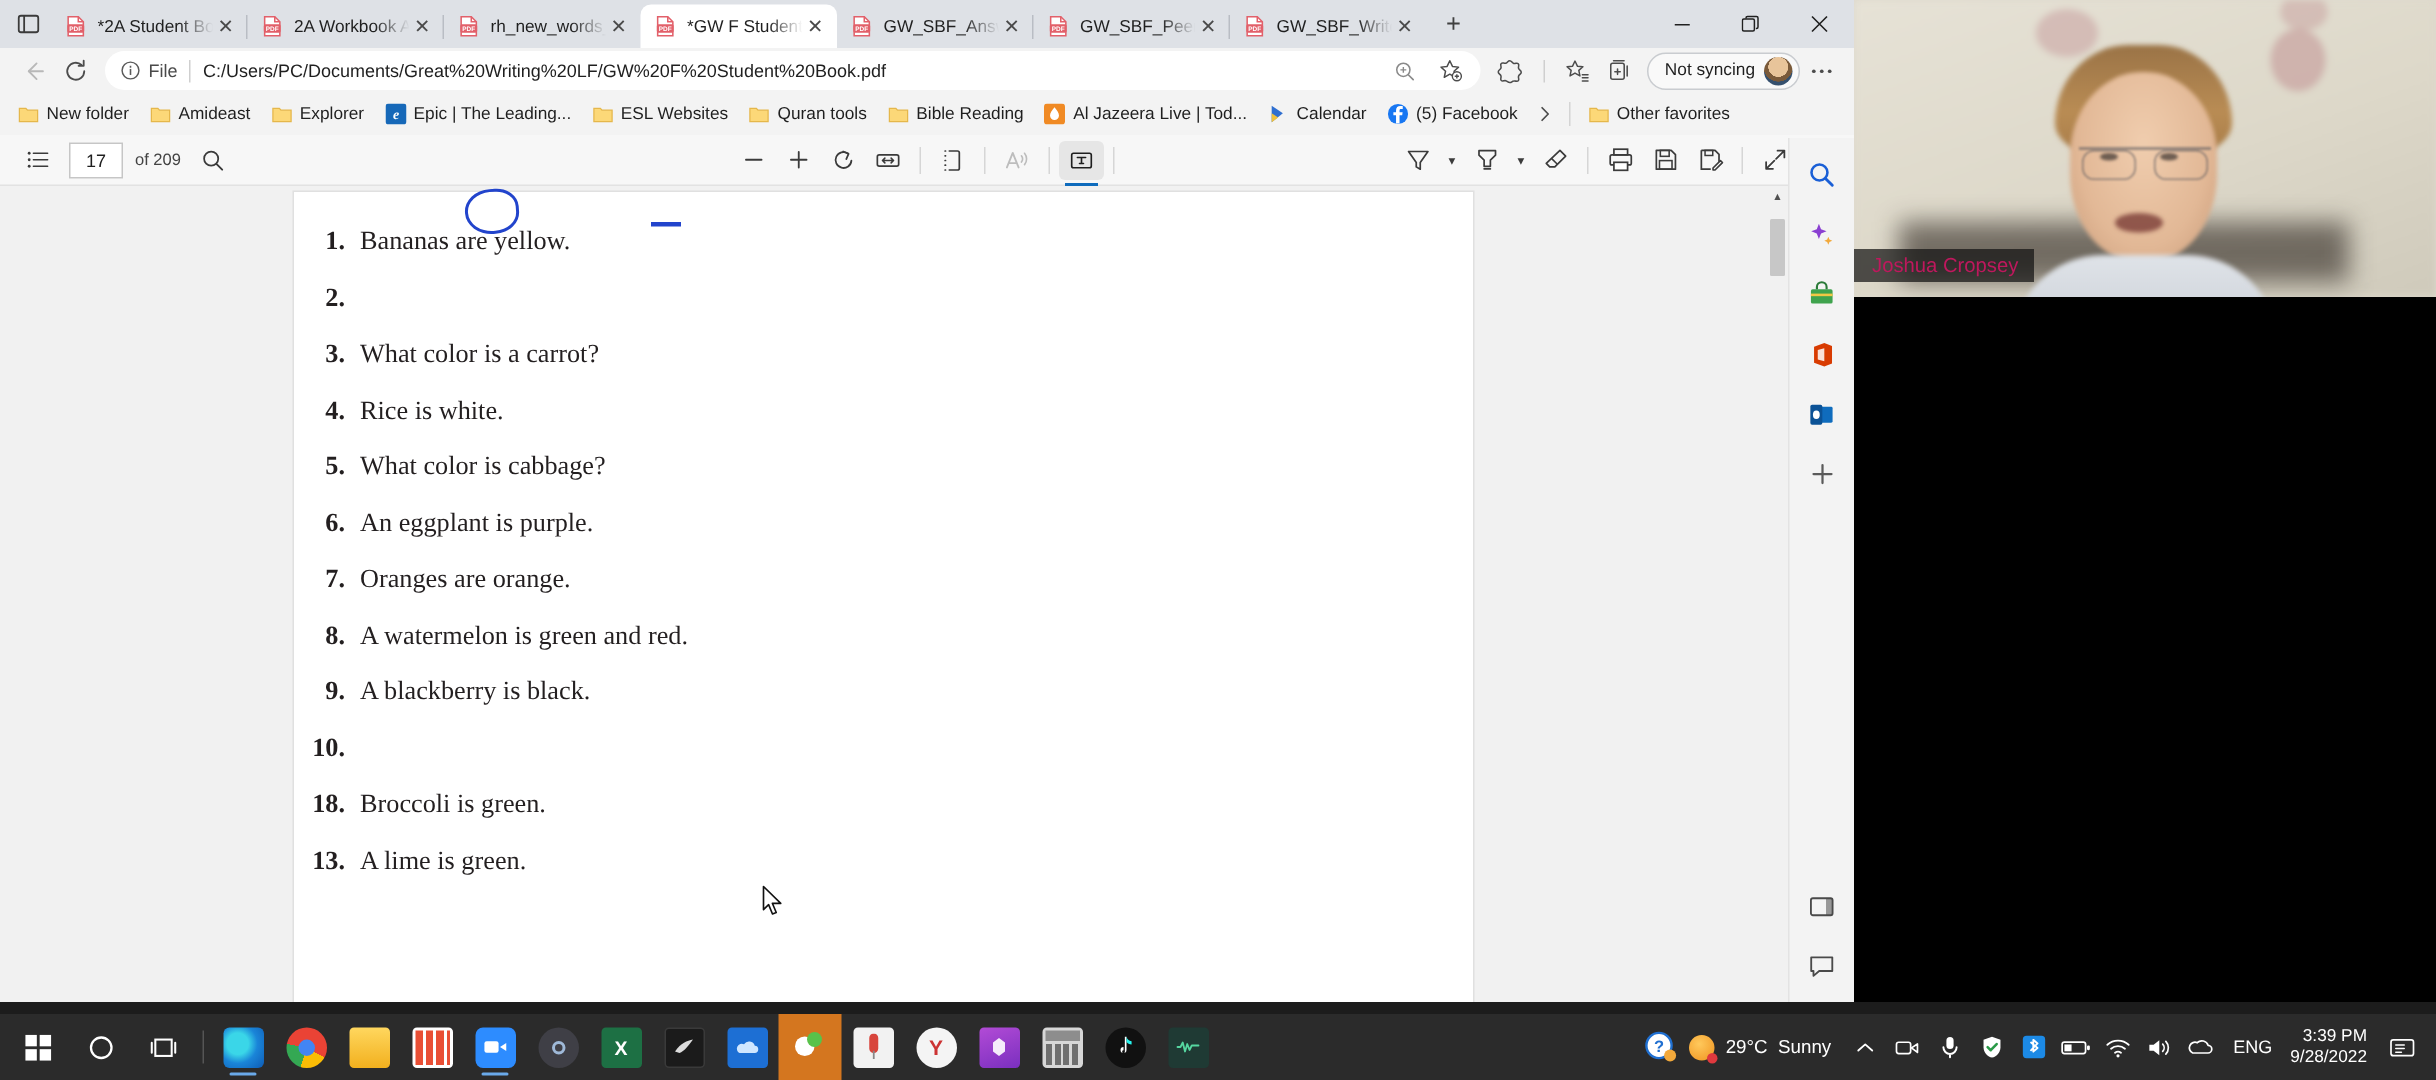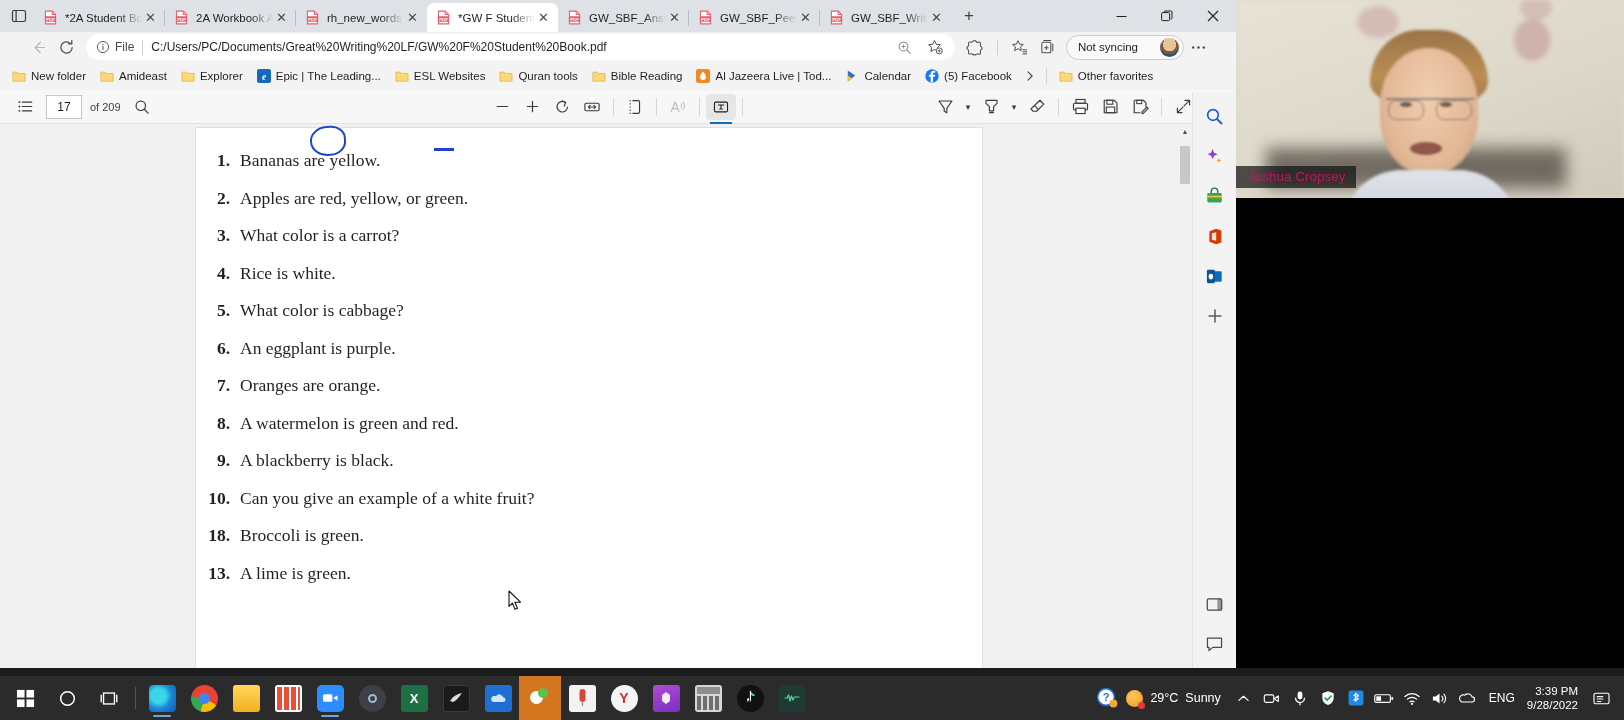--- a/index.html
+++ b/index.html
@@ -54,38 +54,38 @@
   .wincontrols {
     position: absolute; right: 0; top: 0; display: flex; height: 32px;
   }
   .wc {
     width: 46px; height: 32px; display: flex; align-items: center; justify-content: center;
     color: #202020;
   }
 
   
   .toolbar {
-    height: 30px; background: #f3f3f3; display: flex; align-items: center; padding: 0 24px;
+    height: 30px; background: #f3f3f3; display: flex; align-items: center; padding: 0 8px;
   }
   .tb-ico {
     width: 28px; height: 28px; border-radius: 4px; display: flex; align-items: center;
     justify-content: center; color: #4c4c4c; flex: 0 0 auto;
   }
   .tb-ico.dim { color: #b8b8b8; }
   .omnibox {
     flex: 1 1 auto; height: 26px; background: #fff; border-radius: 13px;
     display: flex; align-items: center; padding: 0 6px 0 10px; margin: 0 6px;
     font-size: 12px; color: #1f1f1f; min-width: 0;
   }
   .omni-file { display: flex; align-items: center; gap: 5px; flex: 0 0 auto; color: #4a4a4a; }
   .omni-div { width: 1px; height: 15px; background: #cfcfcf; margin: 0 8px; flex: 0 0 auto; }
   .omni-url { flex: 1 1 auto; overflow: hidden; white-space: nowrap; color: #1f1f1f; }
   .omni-right { display: flex; align-items: center; gap: 2px; flex: 0 0 auto; }
   .profile-pill {
-    display: flex; align-items: center; gap: 22px; height: 25px; padding: 0 4px 0 11px;
+    display: flex; align-items: center; gap: 6px; height: 25px; padding: 0 4px 0 11px;
     border: 1px solid #c9ccd0; border-radius: 13px; font-size: 11.5px; color: #1f1f1f;
     margin-left: 4px; background: #f9f9f9;
   }
   .avatar {
     width: 19px; height: 19px; border-radius: 50%;
     background: radial-gradient(circle at 50% 35%, #e8c49a 0 42%, #7a5a3a 43% 62%, #35506e 63%);
   }
 
   
   .bookmarks {
@@ -675,21 +675,20 @@
 
     <div class="viewer">
       <div class="page">
         <div class="qlist" id="qlist">
             <div class="qitem">
               <span class="qnum">1.</span>
               <span class="qtext">Bananas are yellow.</span>
             </div>
             <div class="qitem">
               <span class="qnum">2.</span>
-              <span class="qtext">Apples are red, yellow, or green.</span>
             </div>
             <div class="qitem">
               <span class="qnum">3.</span>
               <span class="qtext">What color is a carrot?</span>
             </div>
             <div class="qitem">
               <span class="qnum">4.</span>
               <span class="qtext">Rice is white.</span>
             </div>
             <div class="qitem">
@@ -707,21 +706,20 @@
             <div class="qitem">
               <span class="qnum">8.</span>
               <span class="qtext">A watermelon is green and red.</span>
             </div>
             <div class="qitem">
               <span class="qnum">9.</span>
               <span class="qtext">A blackberry is black.</span>
             </div>
             <div class="qitem">
               <span class="qnum">10.</span>
-              <span class="qtext">Can you give an example of a white fruit?</span>
             </div>
             <div class="qitem">
               <span class="qnum">18.</span>
               <span class="qtext">Broccoli is green.</span>
             </div>
             <div class="qitem">
               <span class="qnum">13.</span>
               <span class="qtext">A lime is green.</span>
             </div>
           </div>

